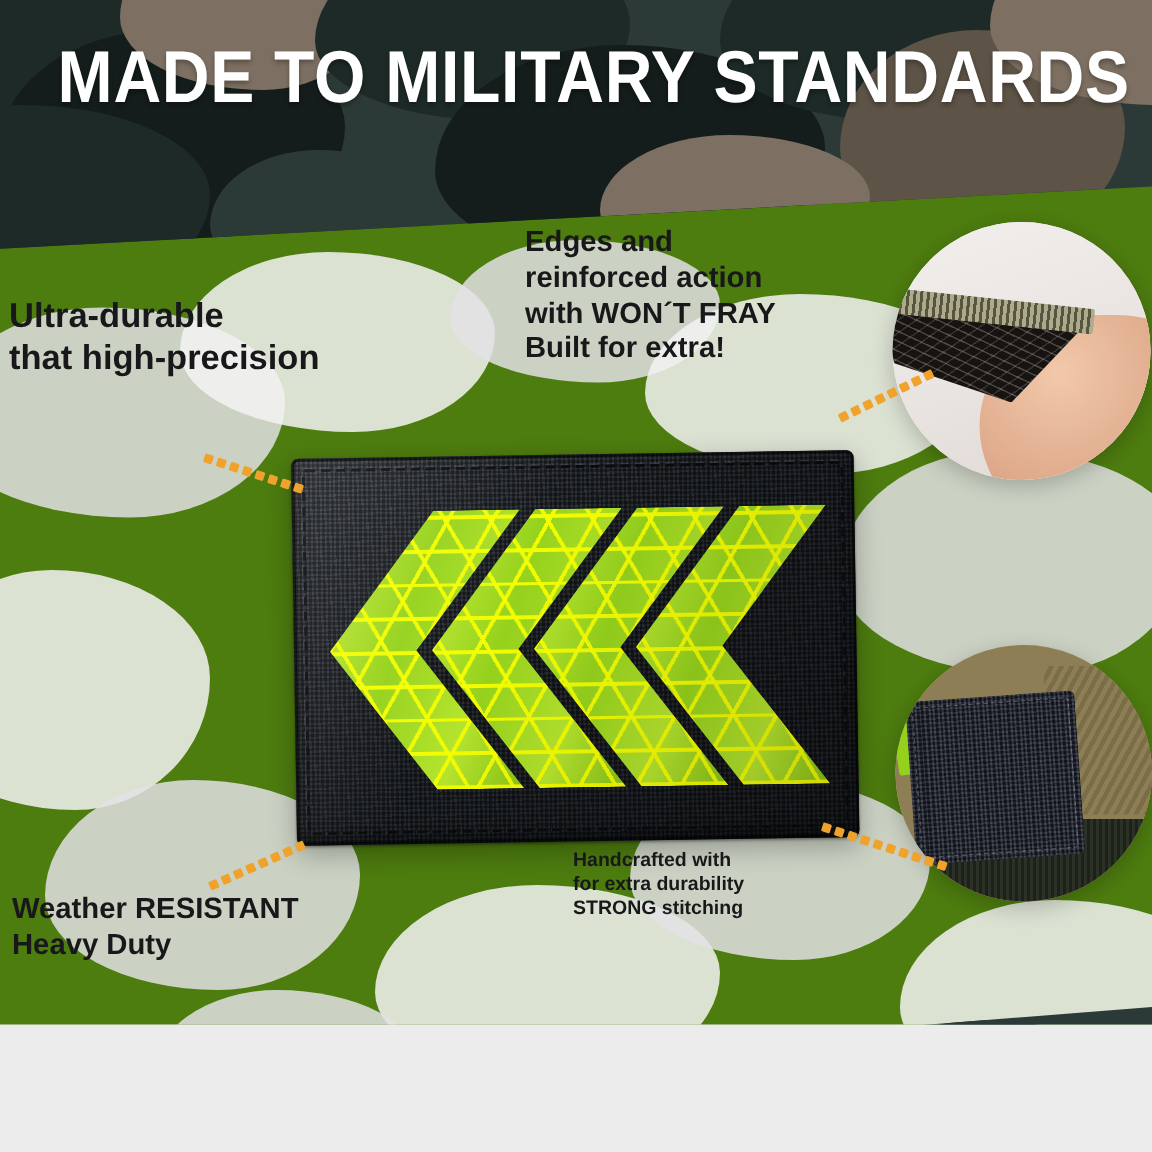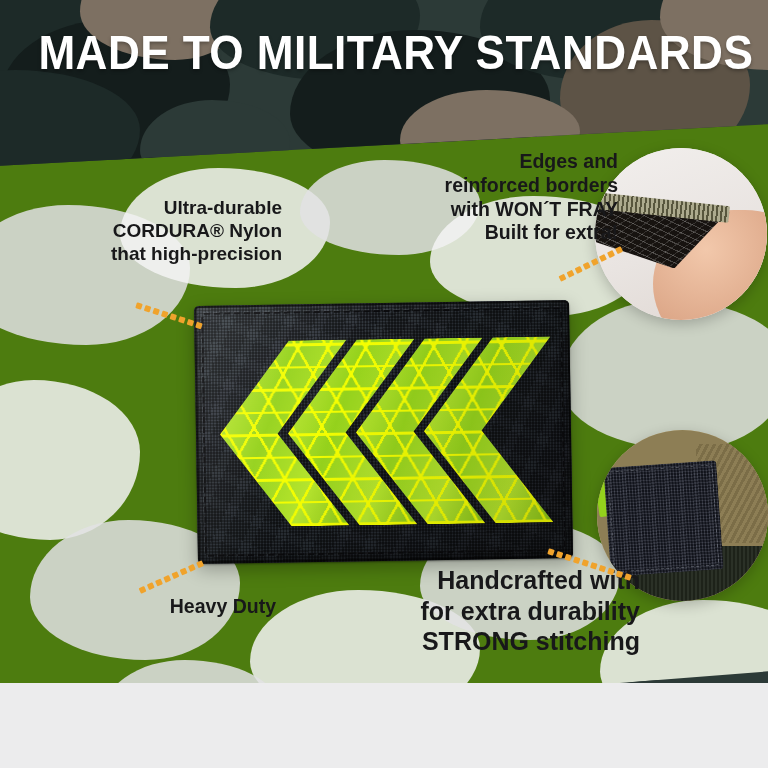--- a/index.html
+++ b/index.html
@@ -30,25 +30,25 @@
     position:absolute;left:0;top:28px;width:768px;text-align:center;
     color:#ffffff;font-weight:bold;font-size:49px;line-height:1;
     letter-spacing:.5px;
     font-family:"Liberation Sans Narrow","Liberation Sans",sans-serif;
     transform:scaleX(.90);transform-origin:50% 50%;
     text-shadow:0 2px 4px rgba(0,0,0,.30);
     white-space:nowrap;
   }
 
   
-  .callout{position:absolute;color:#18181a;font-weight:bold;line-height:1.22;text-align:right;}
-  .c-tl{left:20px;top:196px;width:262px;font-size:19px;}
+  .callout{position:absolute;color:#18181a;font-weight:bold;line-height:1.22;text-align:left;}
+  .c-tl{left:6px;top:196px;width:262px;font-size:23px;}
   .c-tr{left:350px;top:150px;width:268px;font-size:19.5px;}
   .c-bl{left:8px;top:595px;width:268px;font-size:19.5px;}
-  .c-br{left:382px;top:565px;width:258px;font-size:25px;}
+  .c-br{left:382px;top:565px;width:258px;font-size:13px;}
 
   
   .dots{position:absolute;height:7px;transform-origin:0 50%;}
   .dots i{position:absolute;top:0;width:6px;height:6px;background:#f0a32c;border-radius:1px;}
 
   
   #patch{
     position:absolute;left:196px;top:303px;width:375px;height:258px;
     transform:rotate(-0.9deg);
     border-radius:5px;
@@ -184,32 +184,32 @@
   <div class="inset" id="inset-bottom">
     <div style="position:absolute;inset:0;background:#8d7e55;"></div>
     <div class="bg-tan"></div>
     <div class="bg-olive"></div>
     <div class="greenbit"></div>
     <div class="navy"></div>
   </div>
 
   <div class="callout c-tl">
     <div>Ultra-durable</div>
-    <div>CORDURA® Nylon</div>
     <div>that high-precision</div>
   </div>
 
   <div class="callout c-tr">
     <div>Edges and</div>
-    <div>reinforced borders</div>
+    <div>reinforced action</div>
     <div>with WON´T FRAY</div>
     <div>Built for extra!</div>
   </div>
 
   <div class="callout c-bl">
+    <div>Weather RESISTANT</div>
     <div>Heavy Duty</div>
   </div>
 
   <div class="callout c-br">
     <div>Handcrafted with</div>
     <div>for extra durability</div>
     <div>STRONG stitching</div>
   </div>
 
   <div class="dots" style="left:136px;top:302px;width:72px;transform:rotate(18deg);">

